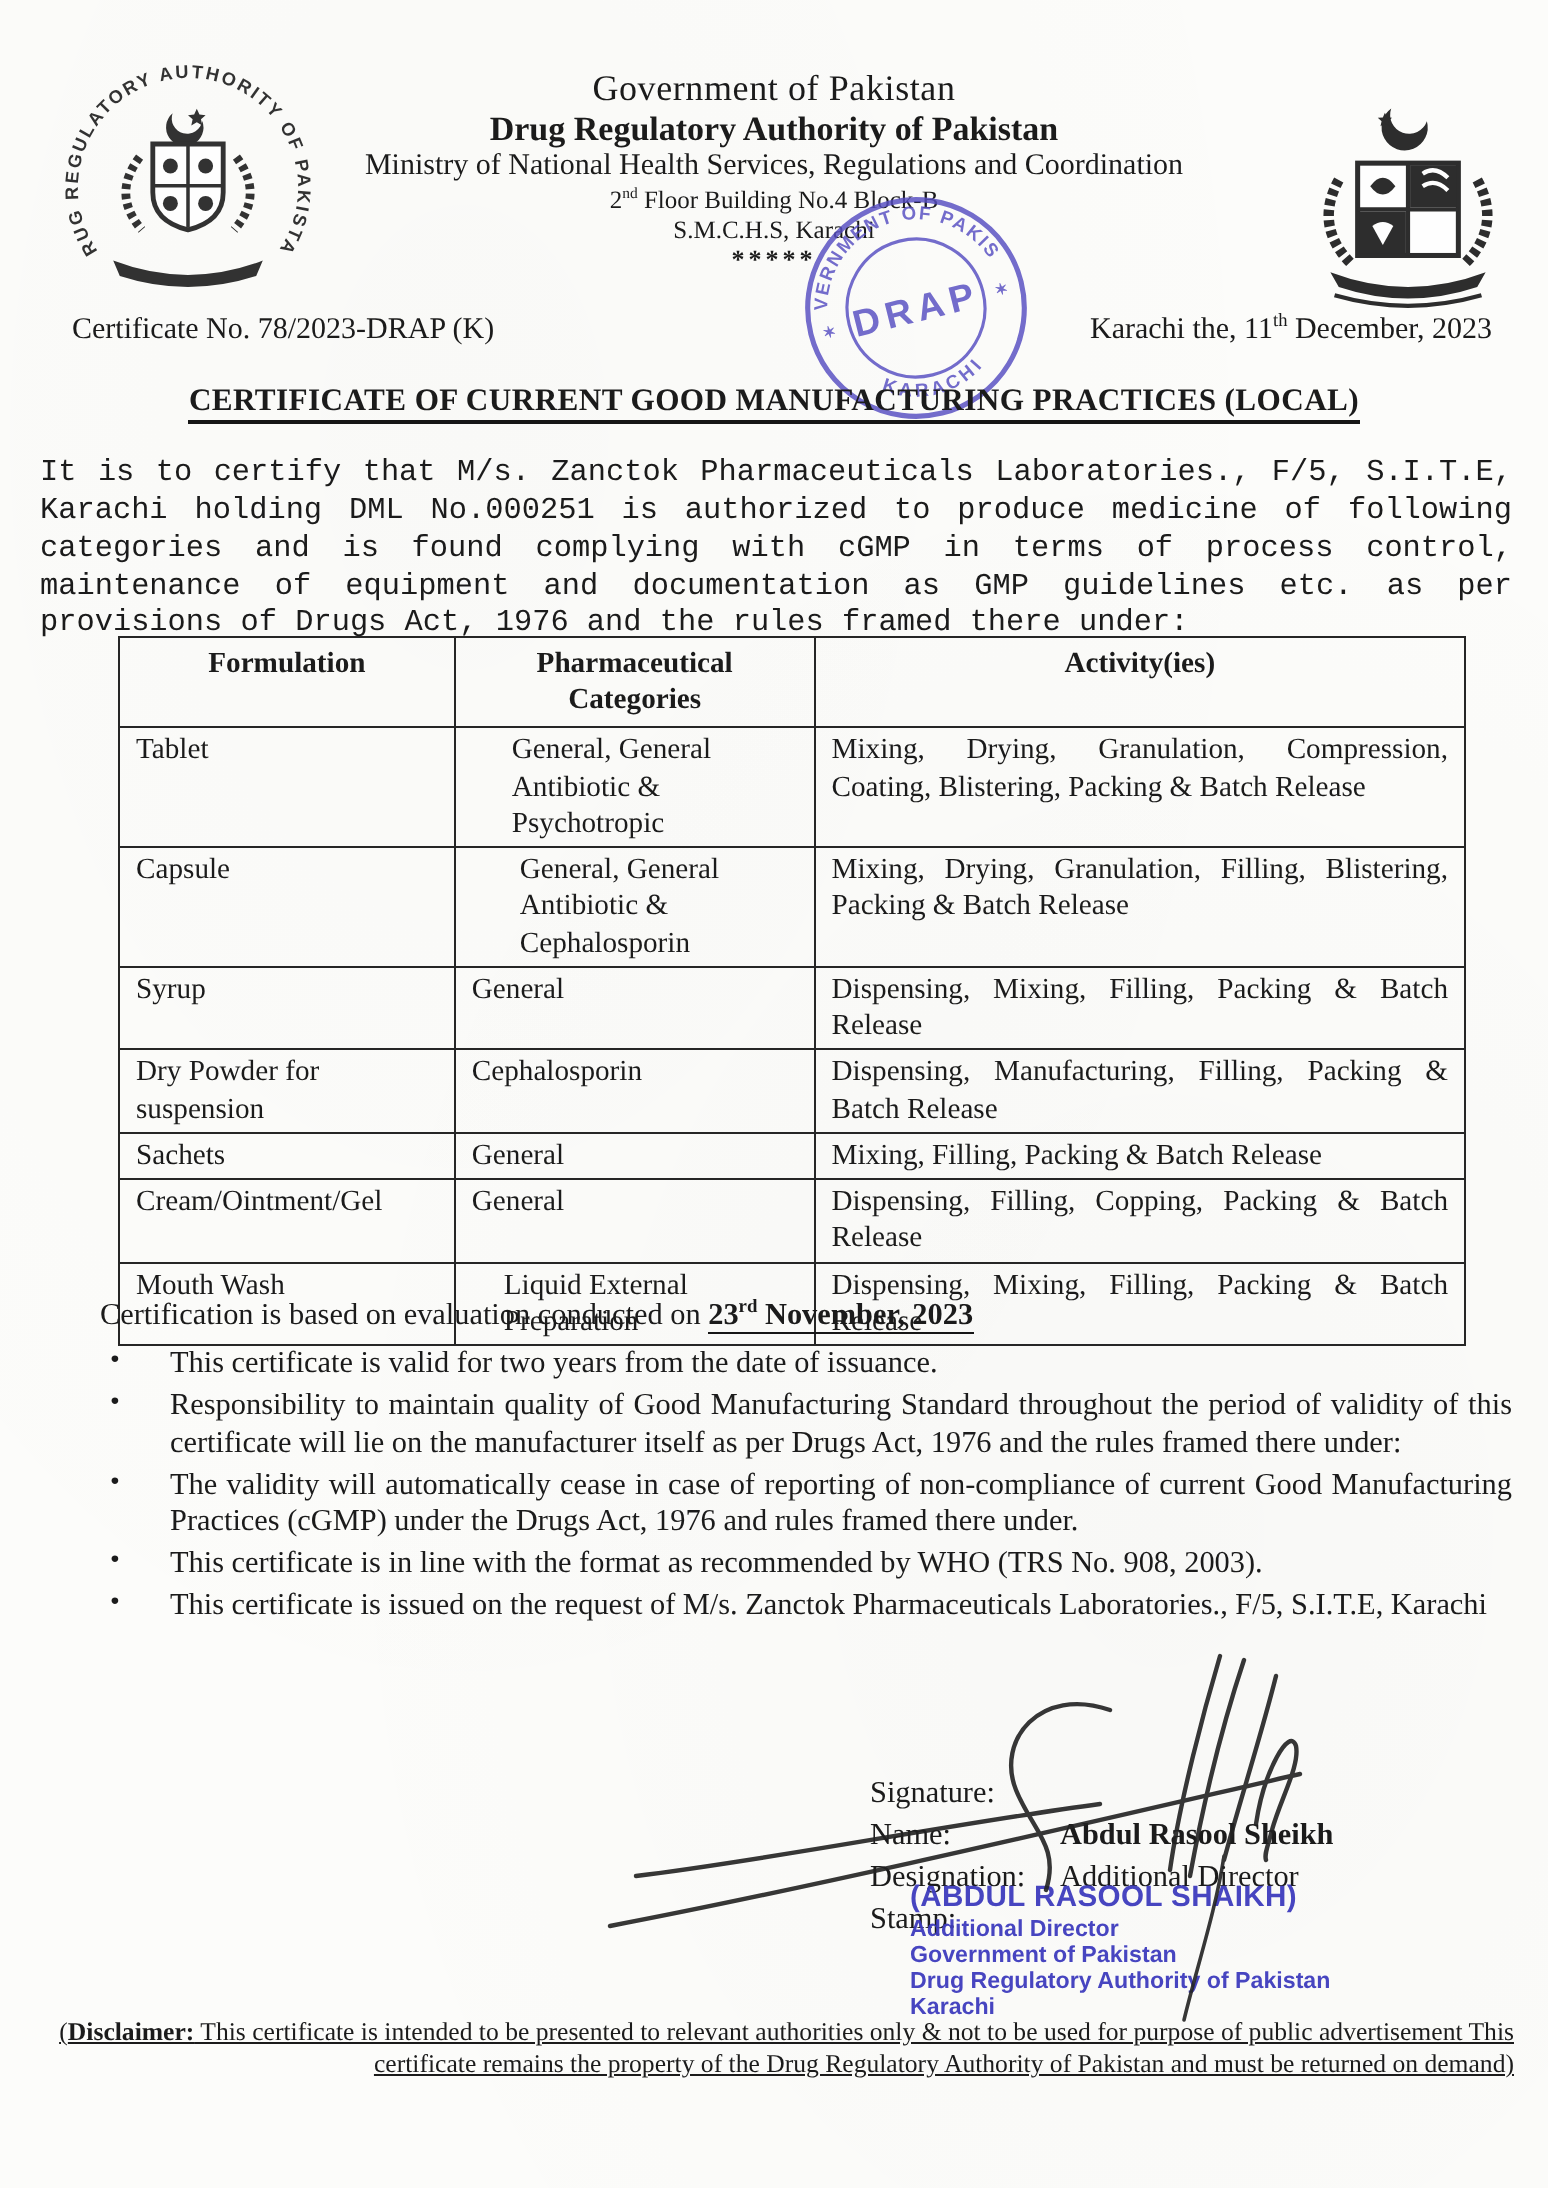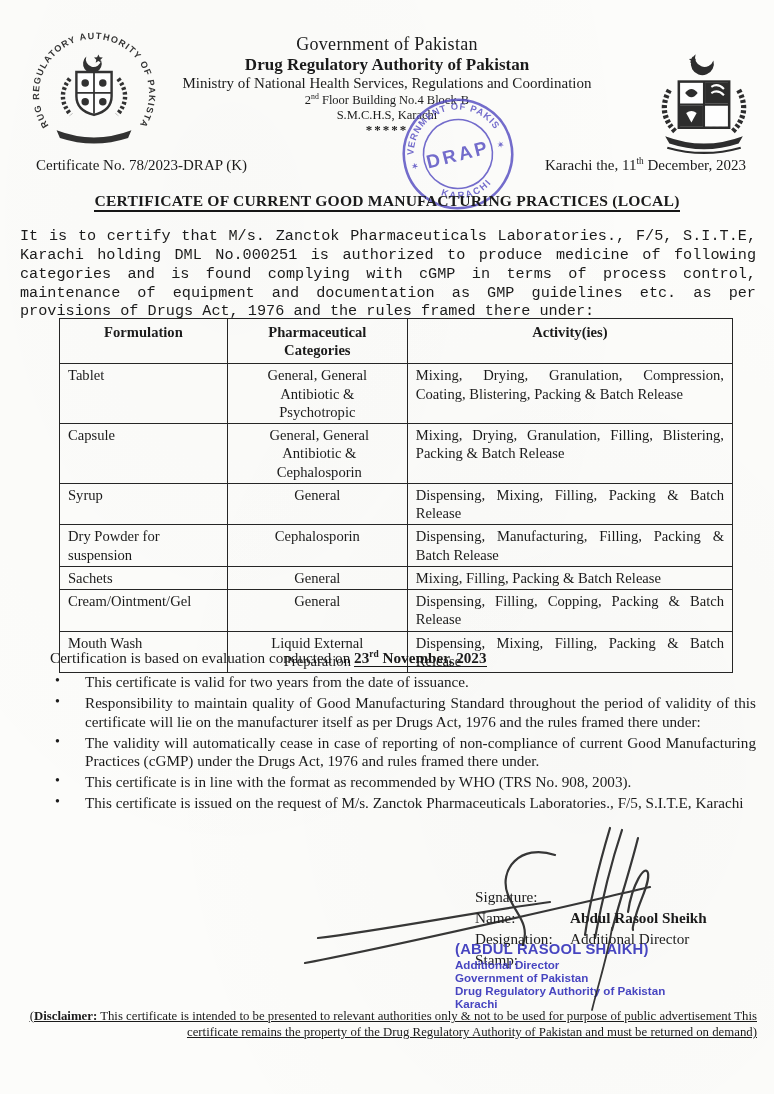--- a/index.html
+++ b/index.html
@@ -23,32 +23,32 @@
   
   .certrow{left:36px;right:28px;top:157px;display:flex;justify-content:space-between;font-size:15px;}
   .title{left:0;right:0;top:192px;text-align:center;font-size:15.6px;font-weight:bold;}
   .title span{border-bottom:2.2px solid #161616;padding-bottom:1px;letter-spacing:.2px;}
   .intro{left:20px;width:736px;top:227px;font-size:15.2px;line-height:1.24;text-align:justify;font-family:Liberation Mono, monospace;}
   
   table.grid{position:absolute;left:59px;top:318px;width:674px;border-collapse:collapse;font-size:14.6px;}
   table.grid td,table.grid th{border:1.6px solid #262626;padding:2px 8px;vertical-align:top;line-height:1.25;}
   table.grid th{font-weight:bold;text-align:center;padding:4px 6px;}
   td.c1{text-align:left;}
-  td.c2{text-align:center;}
+  td.c2{text-align:left;}
   td.c3{text-align:justify;}
   .certline{left:50px;top:649px;font-size:15.2px;}
   .certline b{border-bottom:1.8px solid #161616;}
   
   .bullets{left:20px;width:736px;top:673px;}
   .bullet{position:relative;padding-left:65px;font-size:15.2px;line-height:1.24;text-align:justify;margin-bottom:2px;}
   .bullet .dot{position:absolute;left:35px;top:-1px;font-size:14px;}
   
   .sig{left:435px;top:886px;font-size:15.2px;line-height:21px;}
   .sig .row{display:flex;}
-  .sig .lbl{width:95px;margin-left:40px;}
+  .sig .lbl{width:95px;}
   .sig .val{font-weight:normal;}
   .sig .val.name{font-weight:bold;}
   
   .ostamp{left:455px;width:290px;top:941px;text-align:left;
     font-family:"Liberation Sans", sans-serif;font-weight:bold;color:#3e3cbe;
     line-height:1.12;opacity:.95;}
   .ostamp .l1{font-size:14.8px;letter-spacing:.2px;}
   .ostamp .sm{font-size:11.6px;}
   
   .disc{left:17px;width:740px;top:1009px;text-align:right;font-size:12.8px;line-height:1.25;}

